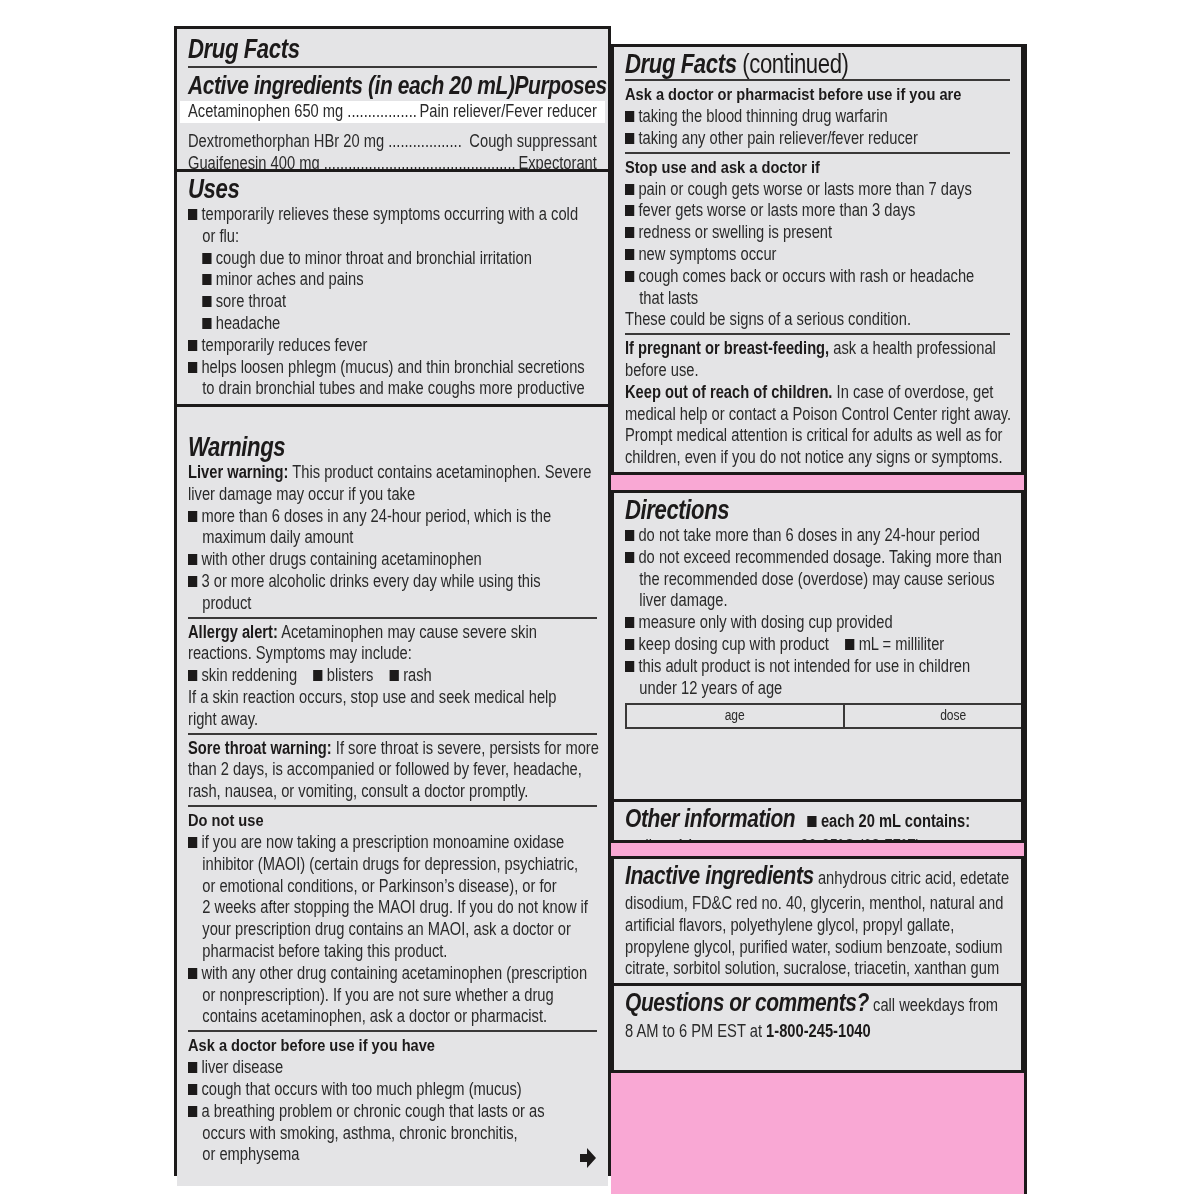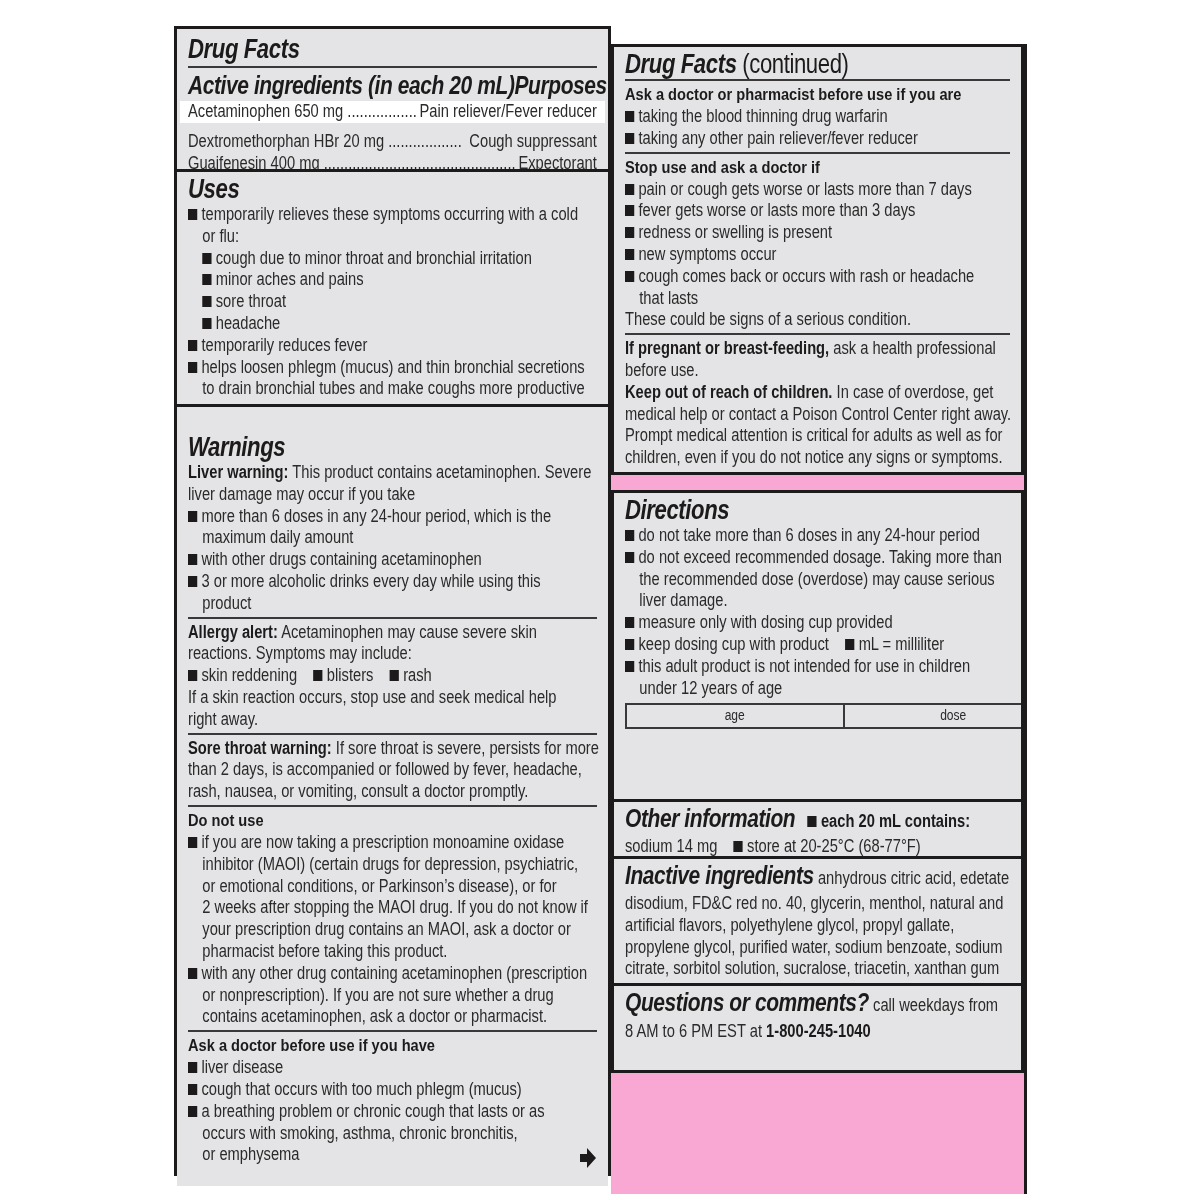--- a/index.html
+++ b/index.html
@@ -166,21 +166,21 @@
     <table class="dose">
       <tbody>
           <tr>
         <td style="width:50%;"><span>age</span></td>
         <td><span>dose</span></td>
       </tr>
     </tbody>
       </table>
   </div>
 
-  <div class="box r" style="top:752px;height:60px;">
+  <div class="box r" style="top:752px;height:44px;">
     <div class="t" style="line-height:30px;"><span class="bigtitle" style="display:inline;transform:none;font-size:25px;">Other information</span>&nbsp;&nbsp;&nbsp;<span class="bullet"></span><span class="b">each 20 mL contains:</span></div>
     <div class="t"><span>sodium 14 mg</span>&nbsp;&nbsp;&nbsp;&nbsp;<span class="bullet"></span><span>store at 20-25°C (68-77°F)</span></div>
   </div>
 
   <div class="box r" style="top:809px;height:155px;">
     <div class="t" style="line-height:30px;"><span class="bigtitle" style="display:inline;transform:none;font-size:25px;">Inactive ingredients</span><span> anhydrous citric acid, edetate</span></div>
     <div class="t">disodium, FD&amp;C red no. 40, glycerin, menthol, natural and</div>
     <div class="t">artificial flavors, polyethylene glycol, propyl gallate,</div>
     <div class="t">propylene glycol, purified water, sodium benzoate, sodium</div>
     <div class="t">citrate, sorbitol solution, sucralose, triacetin, xanthan gum</div>

